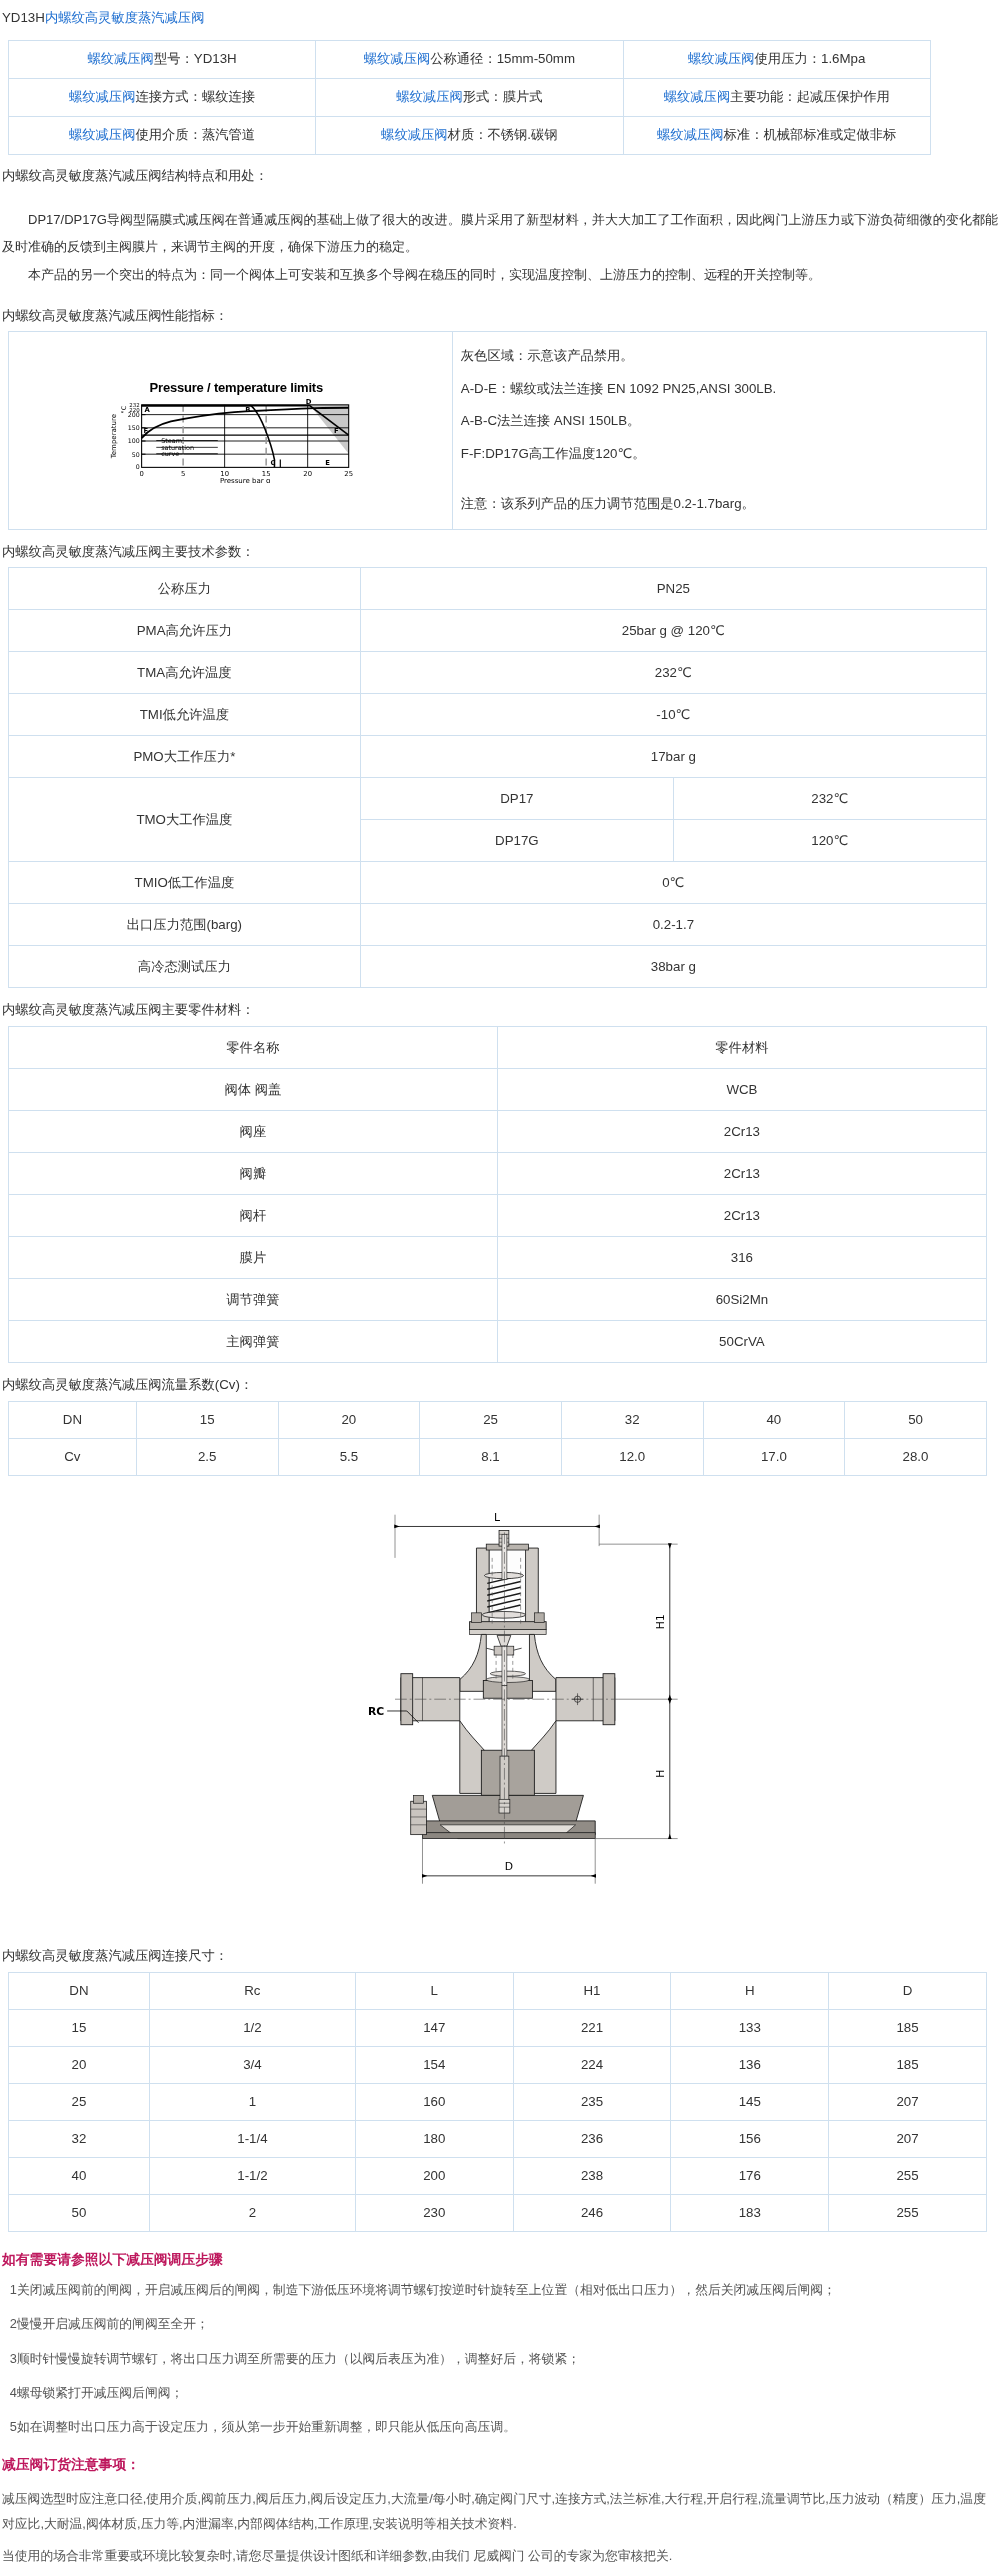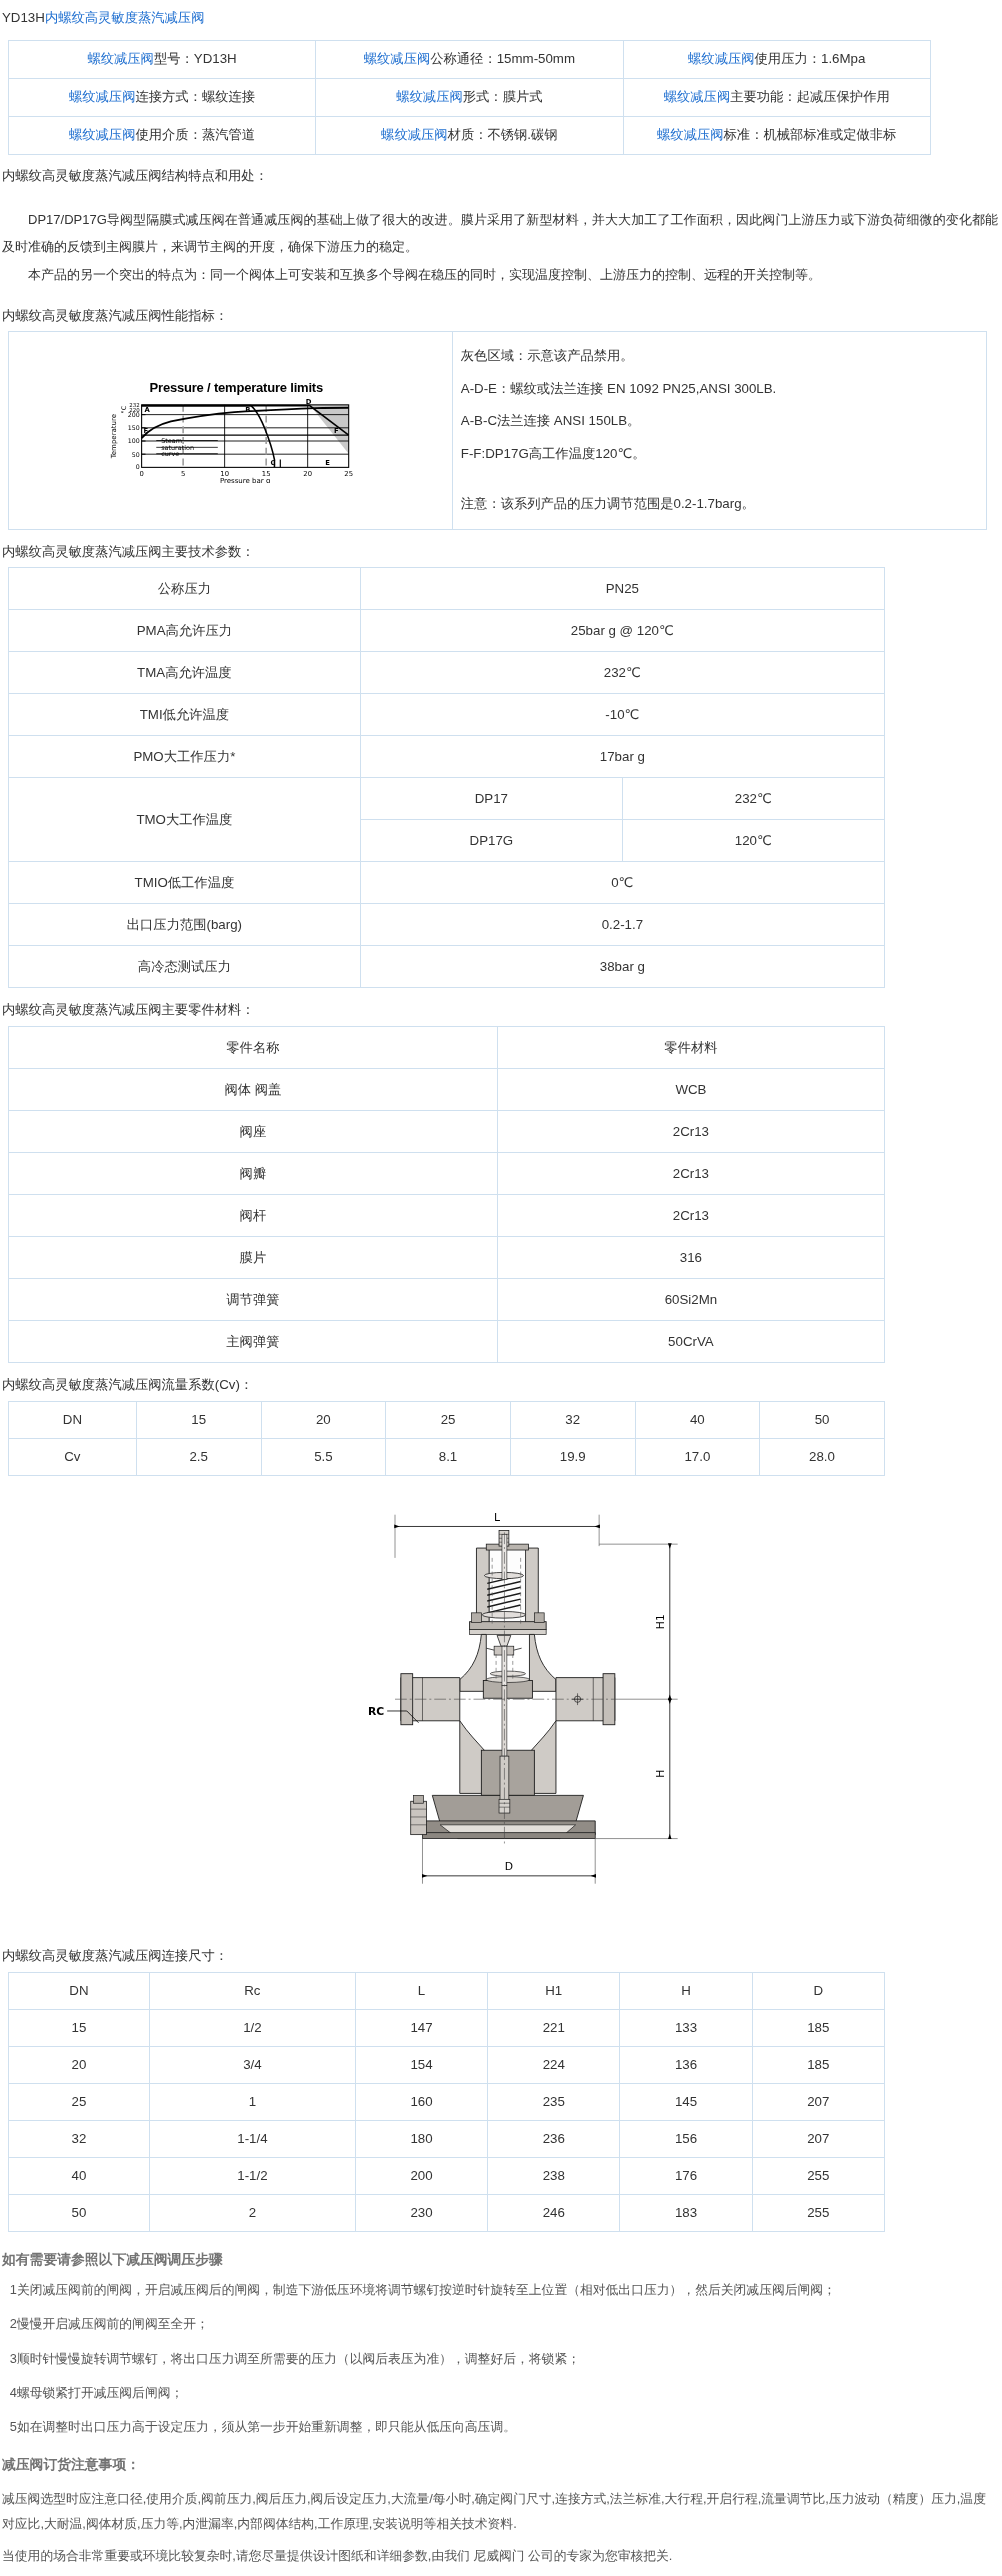--- a/index.html
+++ b/index.html
@@ -86,21 +86,21 @@
     font-family: Liberation Sans, sans-serif;
     font-weight: bold;
     font-size: 13px;
     color: #000;
     margin-left: 11.8px;
     letter-spacing: -0.2px;
   }
 
   
   table.data {
-    width: 877px;
+    width: 979px;
     margin: 3.9px 0 0 7.9px;
     border-collapse: collapse;
     table-layout: fixed;
   }
   table.data td {
     border: 1px solid #cfe0ef;
     height: 42px;
     text-align: center;
     vertical-align: middle;
     font-size: 13.3px;
@@ -116,21 +116,21 @@
   .drawing-wrap {
     width: 1002px;
     text-align: center;
     padding: 23.6px 0 7.9px 0;
   }
 
   
   .h-strong {
     font-size: 13.8px;
     font-weight: bold;
-    color: #737373;
+    color: #be185d;
     margin: 17.7px 0 9.8px 2px;
   }
   .step {
     font-size: 12.8px;
     color: #555;
     line-height: 1.6;
     margin: 0 0 13.8px 9.8px;
   }
   .note-p {
     font-size: 12.8px;
@@ -360,21 +360,21 @@
         <td>25</td>
         <td>32</td>
         <td>40</td>
         <td>50</td>
       </tr>
       <tr>
         <td>Cv</td>
         <td>2.5</td>
         <td>5.5</td>
         <td>8.1</td>
-        <td>19.9</td>
+        <td>12.0</td>
         <td>17.0</td>
         <td>28.0</td>
       </tr>
     </tbody>
   </table>
 
   <div class="drawing-wrap">
     <svg width="432" height="422" viewBox="0 0 440 430" style="font-size:13px">
       <defs>
         <marker id="ar" markerWidth="7" markerHeight="6" refX="6" refY="3" orient="auto">

